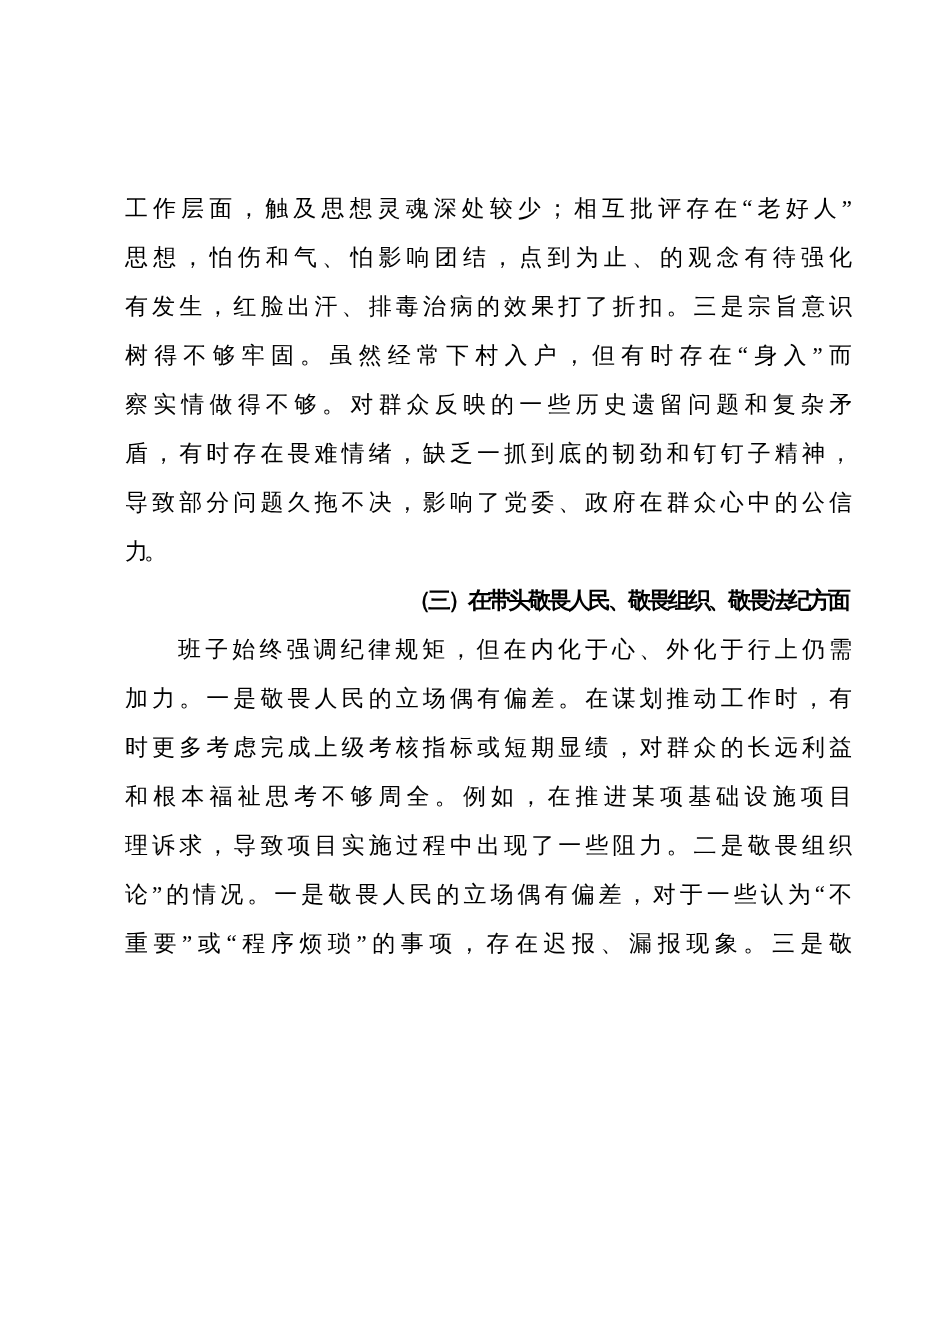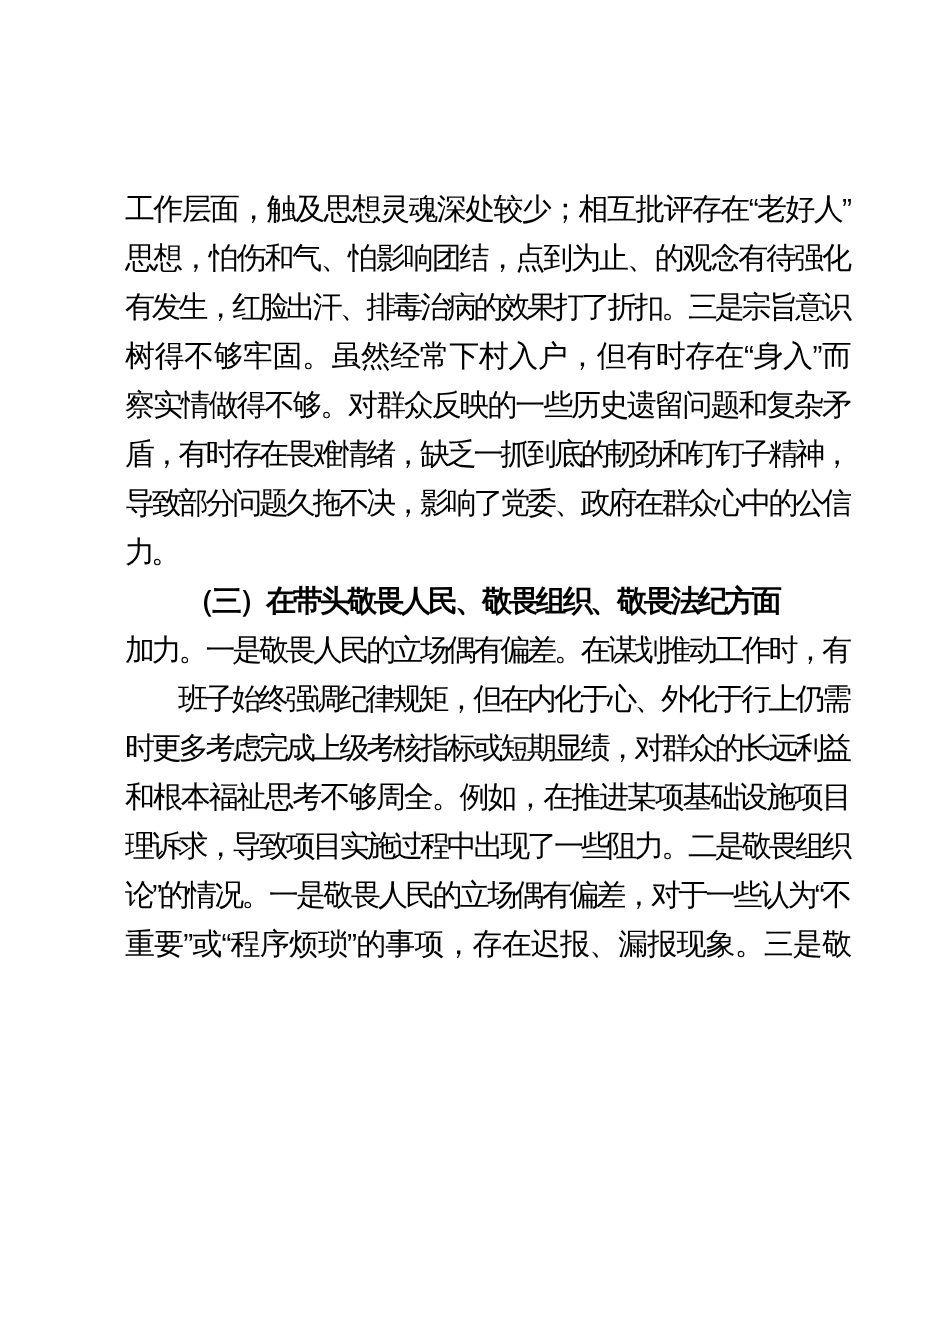--- a/index.html
+++ b/index.html
@@ -17,22 +17,22 @@
     width: 950px;
     height: 1344px;
     background: #ffffff;
   }
   .text-block {
     position: absolute;
     left: 125px;
     top: 184px;
     width: 723px;
     color: #000000;
-    font-family: Liberation Sans, sans-serif;
-    font-size: 30px;
+    font-family: Liberation Serif, serif;
+    font-size: 23px;
     line-height: 49px;
     letter-spacing: -4px;
   }
   .line {
     height: 49px;
     white-space: normal;
   }
   
   .fill {
     text-align: justify;
@@ -44,38 +44,38 @@
   }
   
   .indent {
     text-indent: 53px;
   }
   
   .heading {
     font-weight: bold;
     text-indent: 60px;
     letter-spacing: -3px;
-    text-align: left;
+    text-align: right;
   }
 </style>
 </head>
 <body>
 
 <div class="page">
   <div class="text-block" id="text-block">
       <div class="line fill">工作层面，触及思想灵魂深处较少；相互批评存在“老好人”</div>
       <div class="line fill">思想，怕伤和气、怕影响团结，点到为止、的观念有待强化</div>
       <div class="line fill">有发生，红脸出汗、排毒治病的效果打了折扣。三是宗旨意识</div>
       <div class="line fill">树得不够牢固。虽然经常下村入户，但有时存在“身入”而</div>
       <div class="line fill">察实情做得不够。对群众反映的一些历史遗留问题和复杂矛</div>
       <div class="line fill">盾，有时存在畏难情绪，缺乏一抓到底的韧劲和钉钉子精神，</div>
       <div class="line fill">导致部分问题久拖不决，影响了党委、政府在群众心中的公信</div>
       <div class="line plain">力。</div>
       <div class="line heading">（三）在带头敬畏人民、敬畏组织、敬畏法纪方面</div>
+      <div class="line fill indent">班子始终强调纪律规矩，但在内化于心、外化于行上仍需</div>
       <div class="line fill">加力。一是敬畏人民的立场偶有偏差。在谋划推动工作时，有</div>
-      <div class="line fill indent">班子始终强调纪律规矩，但在内化于心、外化于行上仍需</div>
       <div class="line fill">时更多考虑完成上级考核指标或短期显绩，对群众的长远利益</div>
       <div class="line fill">和根本福祉思考不够周全。例如，在推进某项基础设施项目</div>
       <div class="line fill">理诉求，导致项目实施过程中出现了一些阻力。二是敬畏组织</div>
       <div class="line fill">论”的情况。一是敬畏人民的立场偶有偏差，对于一些认为“不</div>
       <div class="line fill">重要”或“程序烦琐”的事项，存在迟报、漏报现象。三是敬</div>
     </div>
 </div>
 
 </body></html>

